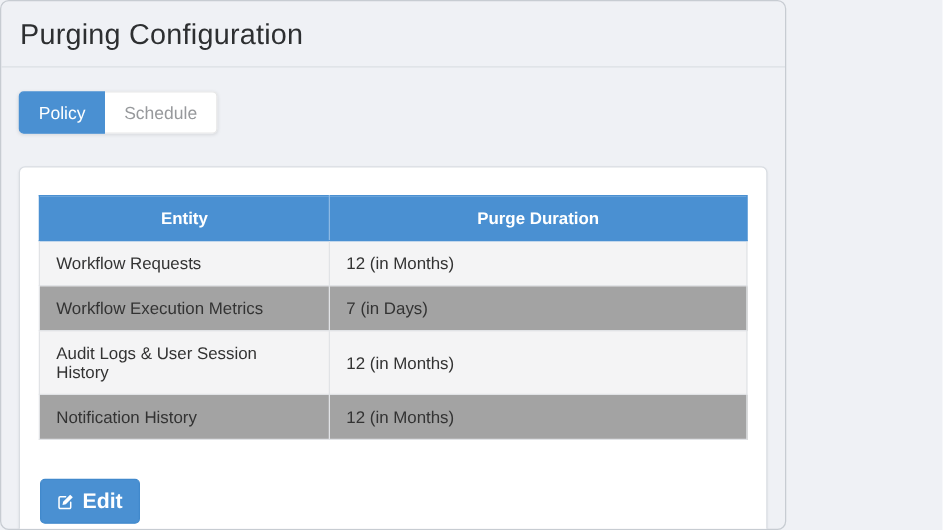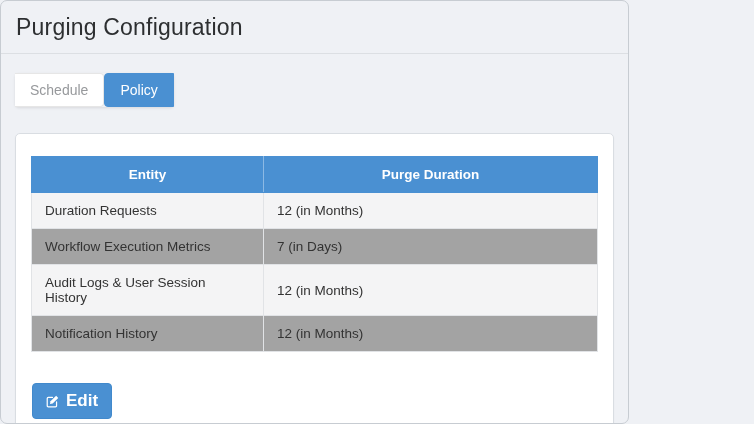--- a/index.html
+++ b/index.html
@@ -107,35 +107,35 @@
 </style>
 </head>
 <body>
 
 <div class="frame">
 
   <h1 class="page-title">Purging Configuration</h1>
   <hr class="title-divider">
 
   <div class="tabs">
+    <div class="tab active">Policy</div>
     <div class="tab inactive">Schedule</div>
-    <div class="tab active">Policy</div>
   </div>
 
   <div class="card">
     <table class="purge-table">
       <thead>
         <tr>
           <th>Entity</th>
           <th>Purge Duration</th>
         </tr>
       </thead>
       <tbody>
         <tr>
-          <td>Duration Requests</td>
+          <td>Workflow Requests</td>
           <td>12 (in Months)</td>
         </tr>
         <tr>
           <td>Workflow Execution Metrics</td>
           <td>7 (in Days)</td>
         </tr>
         <tr>
           <td>Audit Logs &amp; User Session History</td>
           <td>12 (in Months)</td>
         </tr>

